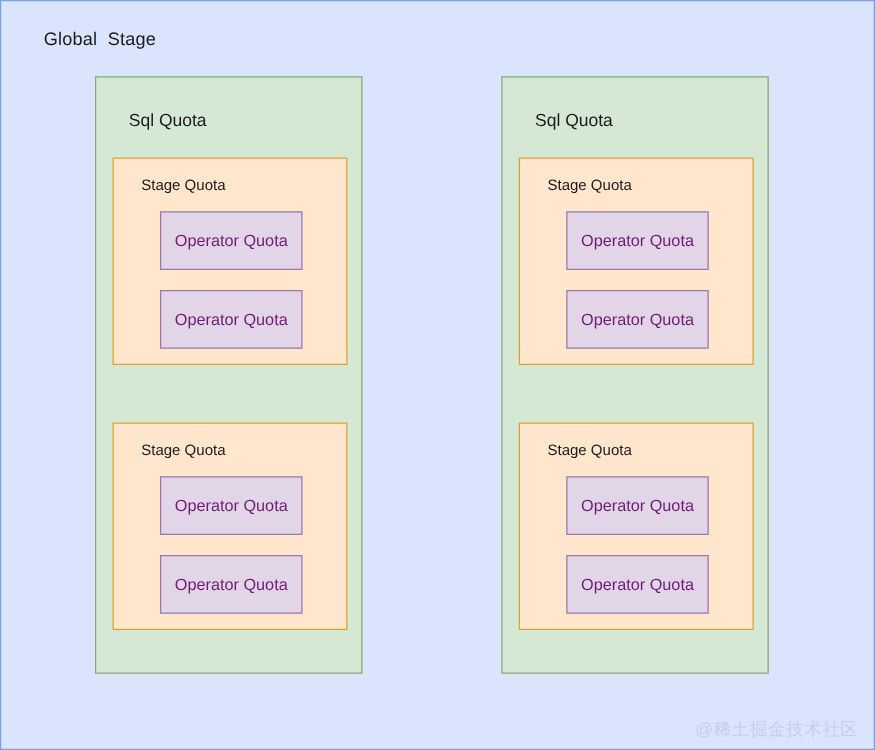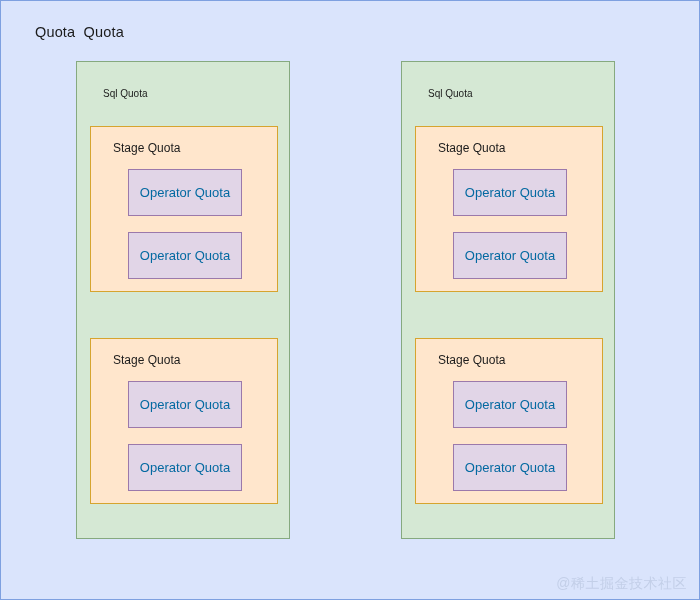--- a/index.html
+++ b/index.html
@@ -44,21 +44,21 @@
     top: 60px;
     height: 478px;
   }
   .sql-quota.col-left  { left: 75px;  width: 214px; }
   .sql-quota.col-right { left: 400px; width: 214px; }
 
   .sql-title {
     position: absolute;
     left: 26px;
     top: 26px;
-    font-size: 10px;
+    font-size: 14px;
     color: #1b1b1b;
     white-space: pre;
   }
 
   
   .stage-quota {
     position: absolute;
     box-sizing: border-box;
     background: #ffe6cc;
     border: 1px solid #d6a42e;
@@ -89,42 +89,42 @@
     height: 47px;
     display: flex;
     align-items: center;
     justify-content: center;
   }
   .operator-quota.slot-0 { top: 42px; }
   .operator-quota.slot-1 { top: 105px; }
 
   .operator-label {
     font-size: 13px;
-    color: #0369a1;
+    color: #701a75;
     white-space: pre;
   }
 
   
   .watermark {
     position: absolute;
     right: 12px;
     bottom: 6px;
     font-size: 14px;
     color: #c3cfe8;
     letter-spacing: 0.5px;
     white-space: pre;
     user-select: none;
   }
 </style>
 </head>
 <body>
 
 <div class="diagram">
 
-  <div class="global-title">Quota  Quota</div>
+  <div class="global-title">Global  Stage</div>
 
   <div class="sql-quota col-left">
     <div class="sql-title">Sql Quota</div>
 
     <div class="stage-quota slot-0">
       <div class="stage-title">Stage Quota</div>
       <div class="operator-quota slot-0">
         <span class="operator-label">Operator Quota</span>
       </div>
       <div class="operator-quota slot-1">

